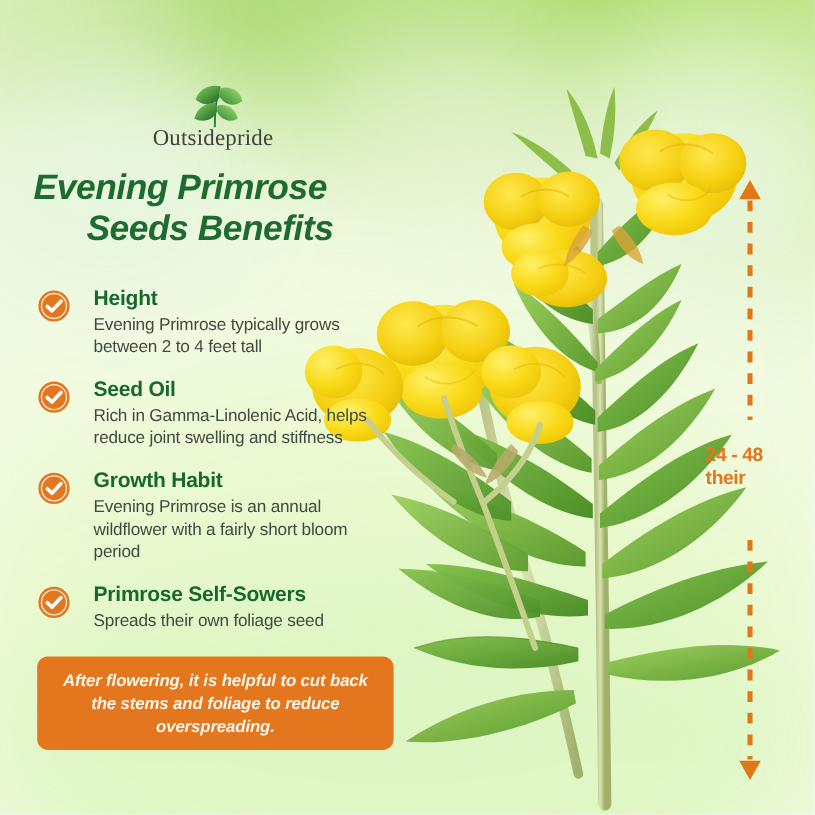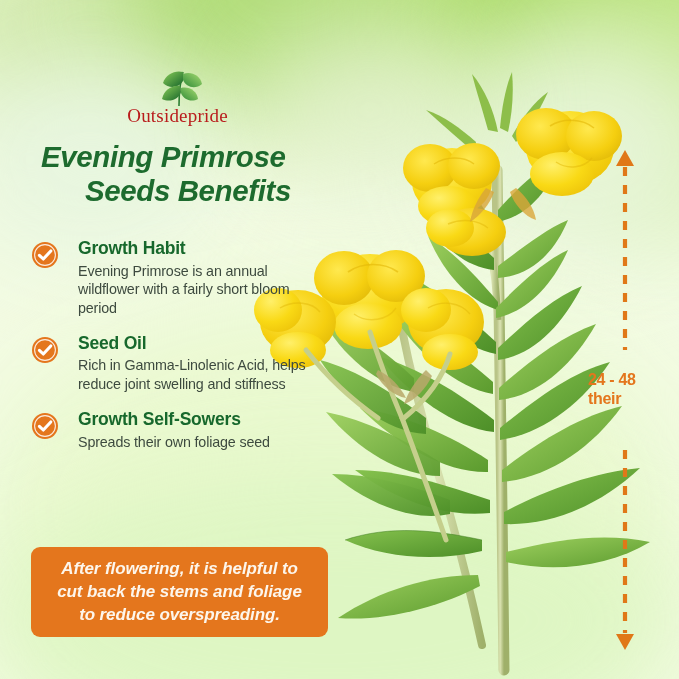--- a/index.html
+++ b/index.html
@@ -32,26 +32,26 @@
 
   
   .logo-wrap {
     position:absolute; left:0; top:66px; width:355px;
     display:flex; flex-direction:column; align-items:center;
   }
   .logo-mark { width:62px; height:42px; display:block; }
   .logo-text {
     font-family:"Liberation Serif", serif;
     font-size:19px; letter-spacing:.2px;
-    color:#b91c1c; margin-top:-3px;
+    color:#404040; margin-top:-3px;
   }
 
   
   .headline {
-    position:absolute; left:41px; top:140px; width:300px;
+    position:absolute; left:28px; top:140px; width:300px;
     font-size:29.5px; font-weight:bold; font-style:italic;
     line-height:1.16; letter-spacing:-0.4px;
     color:#1d6b2e;
   }
   .headline .l2 { display:block;margin-left:44px; }
 
   
   .benefits { position:absolute; left:31px; top:238px; width:300px; }
   .benefit { position:relative; padding-left:47px; margin-bottom:15px; }
   .benefit:last-child { margin-bottom:0; }
@@ -71,21 +71,21 @@
 
   
   .callout {
     position:absolute; left:31px; top:547px;
     width:297px; min-height:72px;
     background:#e4761d; border-radius:9px;
     display:flex; align-items:center; justify-content:center;
     padding:11px 20px;
   }
   .callout-text {
-    font-size:17px; font-style:italic; font-weight:bold;
+    font-size:14px; font-style:italic; font-weight:bold;
     color:#fdf6ec; text-align:center; line-height:1.34;
     letter-spacing:-0.1px;
   }
 
   
   .plant { position:absolute; left:250px; top:70px; width:430px; height:609px; }
   .plant svg { display:block; width:100%; height:100%; }
 
   
   .ruler { position:absolute; left:605px; top:150px; width:40px; height:500px; }
@@ -273,48 +273,57 @@
     <div class="logo-text">Outsidepride</div>
   </div>
 
   <h1 class="headline">
     <span>Evening Primrose</span>
     <span class="l2">Seeds Benefits</span>
   </h1>
 
   <div class="benefits">
 
+    <div class="benefit">
+      <svg class="check-icon" viewBox="0 0 28 28" xmlns="http://www.w3.org/2000/svg">
+        <circle cx="14" cy="14" r="13" fill="#e4761d"></circle>
+        <circle cx="14" cy="14" r="10.4" fill="none" stroke="#fff" stroke-width="1.1" opacity=".85"></circle>
+        <path d="M8.4 14.3 L12.3 18 L19.8 10" stroke="#fff" stroke-width="3.1" fill="none" stroke-linecap="round" stroke-linejoin="round"></path>
+      </svg>
+      <div class="benefit-title">Height</div>
+      <div class="benefit-desc">Evening Primrose typically grows between 2 to 4 feet tall</div>
+    </div>
+
+    <div class="benefit">
+      <svg class="check-icon" viewBox="0 0 28 28" xmlns="http://www.w3.org/2000/svg">
+        <circle cx="14" cy="14" r="13" fill="#e4761d"></circle>
+        <circle cx="14" cy="14" r="10.4" fill="none" stroke="#fff" stroke-width="1.1" opacity=".85"></circle>
+        <path d="M8.4 14.3 L12.3 18 L19.8 10" stroke="#fff" stroke-width="3.1" fill="none" stroke-linecap="round" stroke-linejoin="round"></path>
+      </svg>
+      <div class="benefit-title">Seed Oil</div>
+      <div class="benefit-desc">Rich in Gamma-Linolenic Acid, helps reduce joint swelling and stiffness</div>
+    </div>
 
     <div class="benefit">
       <svg class="check-icon" viewBox="0 0 28 28" xmlns="http://www.w3.org/2000/svg">
         <circle cx="14" cy="14" r="13" fill="#e4761d"></circle>
         <circle cx="14" cy="14" r="10.4" fill="none" stroke="#fff" stroke-width="1.1" opacity=".85"></circle>
         <path d="M8.4 14.3 L12.3 18 L19.8 10" stroke="#fff" stroke-width="3.1" fill="none" stroke-linecap="round" stroke-linejoin="round"></path>
       </svg>
       <div class="benefit-title">Growth Habit</div>
       <div class="benefit-desc">Evening Primrose is an annual wildflower with a fairly short bloom period</div>
     </div>
 
     <div class="benefit">
       <svg class="check-icon" viewBox="0 0 28 28" xmlns="http://www.w3.org/2000/svg">
         <circle cx="14" cy="14" r="13" fill="#e4761d"></circle>
         <circle cx="14" cy="14" r="10.4" fill="none" stroke="#fff" stroke-width="1.1" opacity=".85"></circle>
         <path d="M8.4 14.3 L12.3 18 L19.8 10" stroke="#fff" stroke-width="3.1" fill="none" stroke-linecap="round" stroke-linejoin="round"></path>
       </svg>
-      <div class="benefit-title">Seed Oil</div>
-      <div class="benefit-desc">Rich in Gamma-Linolenic Acid, helps reduce joint swelling and stiffness</div>
-    </div>
-
-    <div class="benefit">
-      <svg class="check-icon" viewBox="0 0 28 28" xmlns="http://www.w3.org/2000/svg">
-        <circle cx="14" cy="14" r="13" fill="#e4761d"></circle>
-        <circle cx="14" cy="14" r="10.4" fill="none" stroke="#fff" stroke-width="1.1" opacity=".85"></circle>
-        <path d="M8.4 14.3 L12.3 18 L19.8 10" stroke="#fff" stroke-width="3.1" fill="none" stroke-linecap="round" stroke-linejoin="round"></path>
-      </svg>
-      <div class="benefit-title">Growth Self-Sowers</div>
+      <div class="benefit-title">Primrose Self-Sowers</div>
       <div class="benefit-desc">Spreads their own foliage seed</div>
     </div>
 
   </div>
 
   <div class="callout">
     <div class="callout-text">After flowering, it is helpful to cut back the stems and foliage to reduce overspreading.</div>
   </div>
 
   <div class="ruler">

